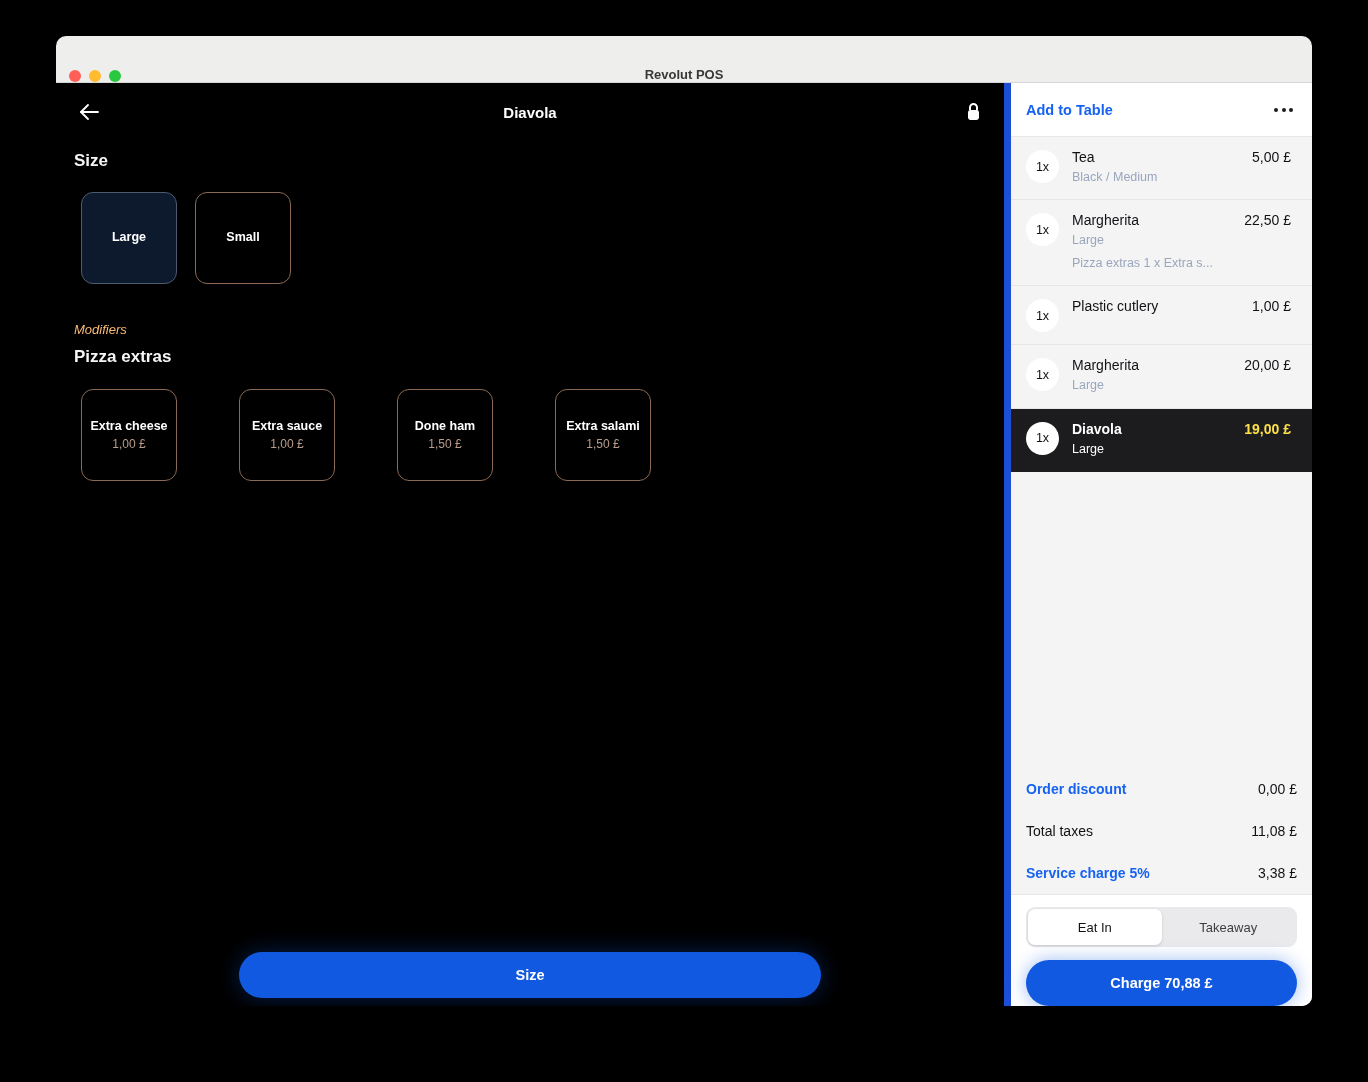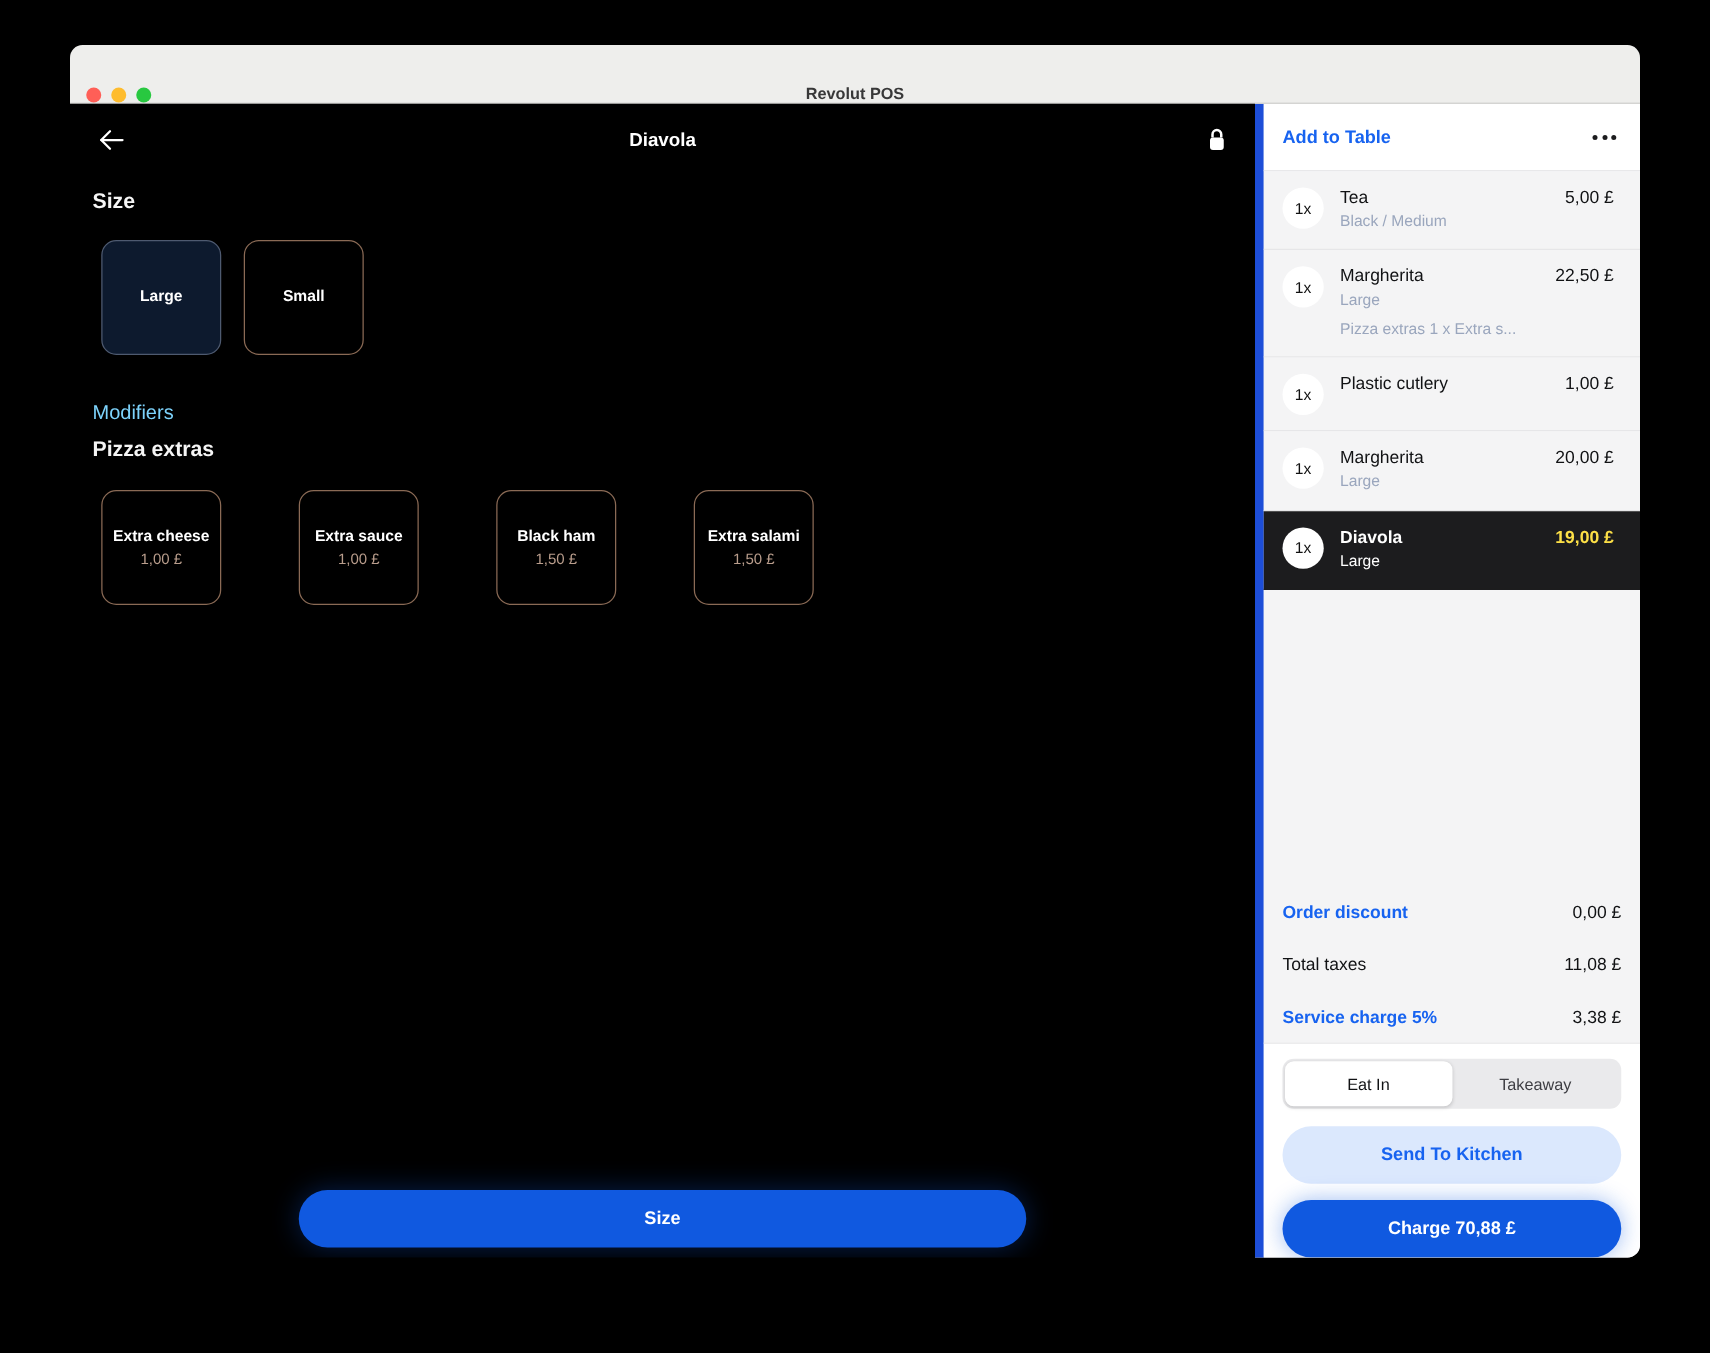--- a/index.html
+++ b/index.html
@@ -87,24 +87,25 @@
   }
 
   .section-label {
     font-size: 17px;
     font-weight: bold;
     color: #f5f5f5;
     padding: 0 0 0 18px;
     margin-top: 10px;
   }
   .modifiers-tag {
-    font-size: 16px;
-    color: #7dd3fc;
+    font-size: 13px;
+    color: #fdba74;
     padding-left: 18px;
     margin-top: 38px;
+    font-style: italic;
   }
   .modifiers-title {
     font-size: 17px;
     font-weight: bold;
     color: #f5f5f5;
     padding-left: 18px;
     margin-top: 10px;
   }
 
   .option-row {
@@ -361,21 +362,21 @@
       <div class="extras-row">
         <div class="option-btn">
           <div class="option-name">Extra cheese</div>
           <div class="option-price">1,00 £</div>
         </div>
         <div class="option-btn">
           <div class="option-name">Extra sauce</div>
           <div class="option-price">1,00 £</div>
         </div>
         <div class="option-btn">
-          <div class="option-name">Black ham</div>
+          <div class="option-name">Done ham</div>
           <div class="option-price">1,50 £</div>
         </div>
         <div class="option-btn">
           <div class="option-name">Extra salami</div>
           <div class="option-price">1,50 £</div>
         </div>
       </div>
 
       <div class="done-wrap">
         <button class="done-btn">Size</button>
@@ -467,19 +468,18 @@
           <span class="label link">Service charge 5%</span>
           <span class="value">3,38 £</span>
         </div>
       </div>
 
       <div class="actions">
         <div class="segmented">
           <div class="seg active">Eat In</div>
           <div class="seg">Takeaway</div>
         </div>
-        <button class="kitchen-btn">Send To Kitchen</button>
         <button class="charge-btn">Charge 70,88 £</button>
       </div>
 
     </div>
   </div>
 </div>
 
 </body></html>

